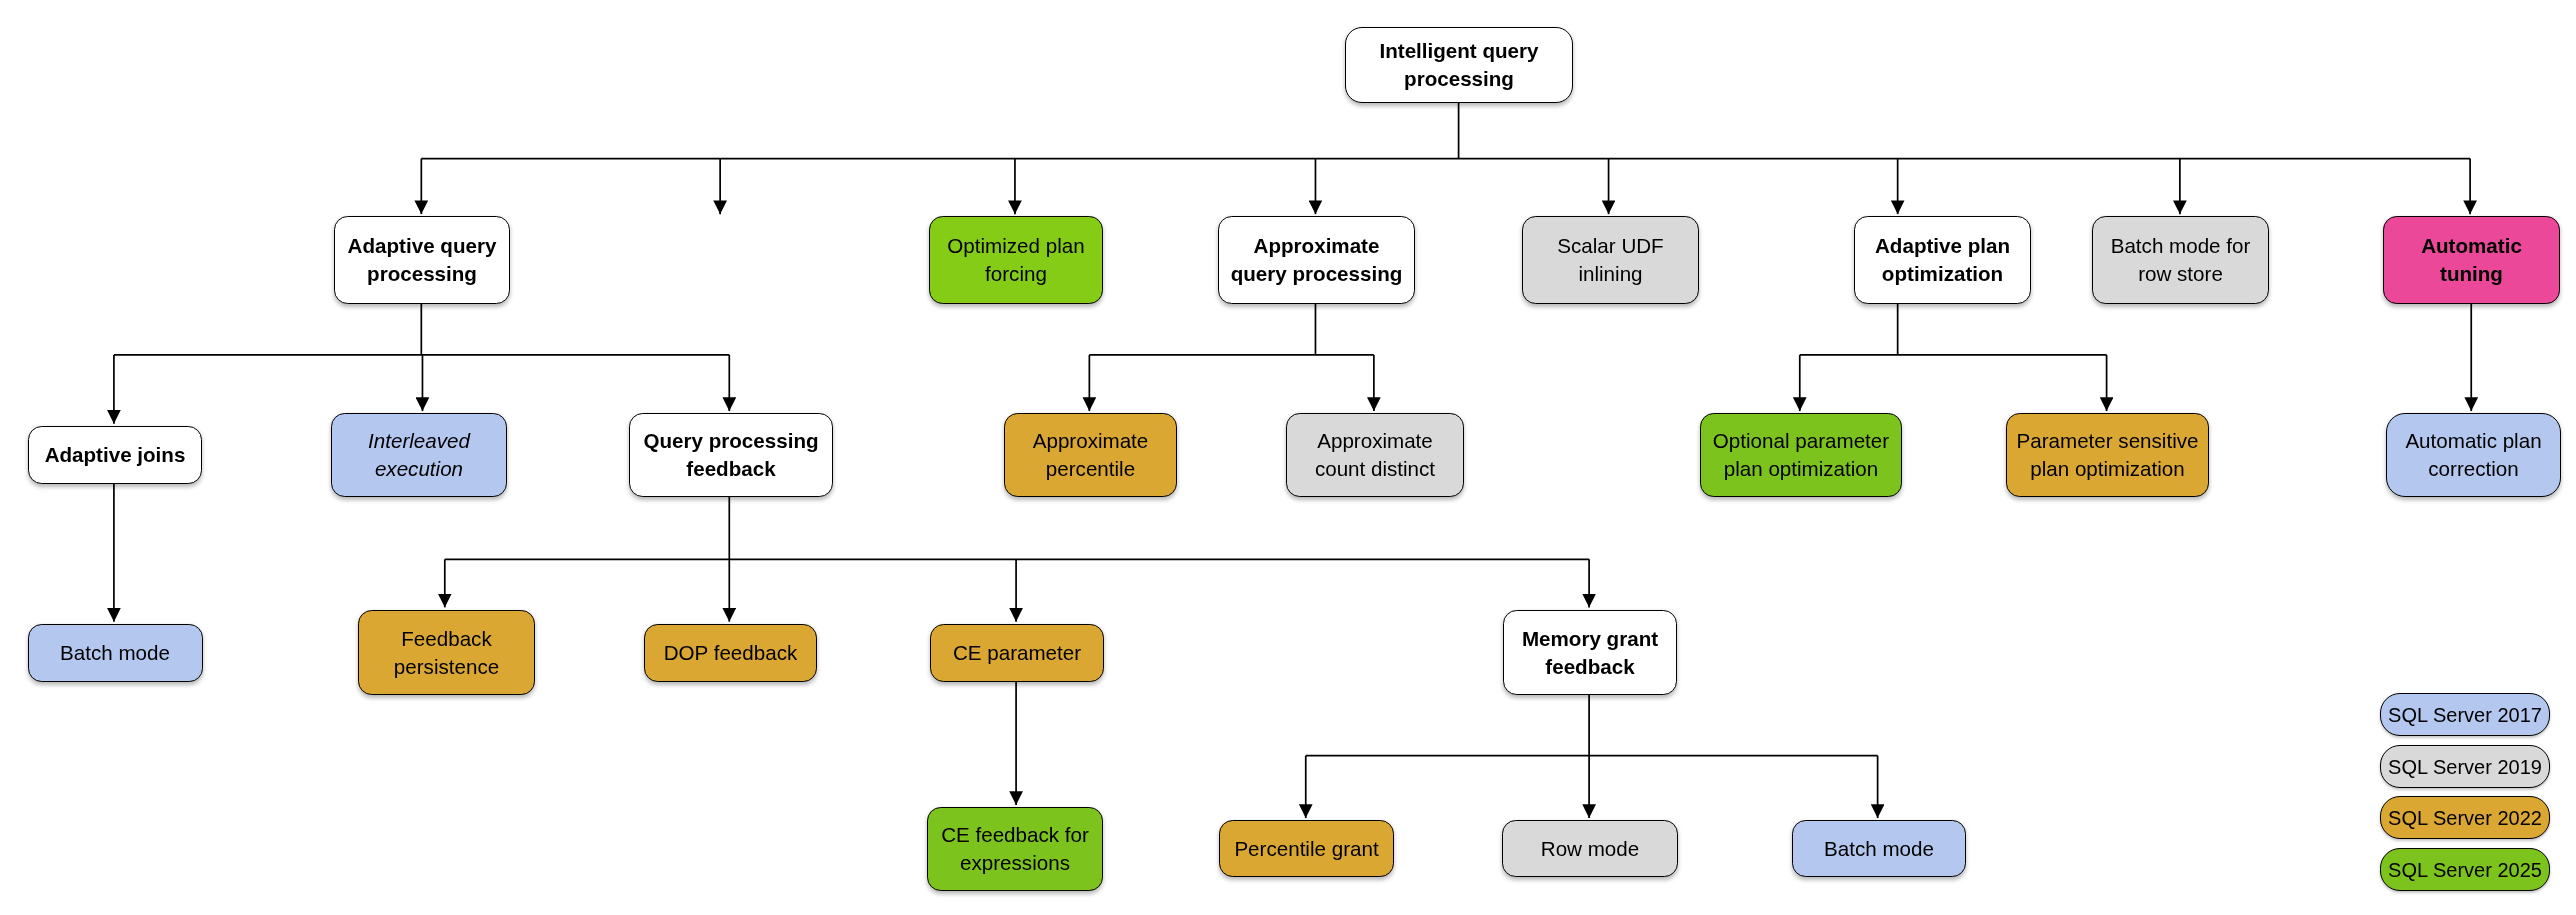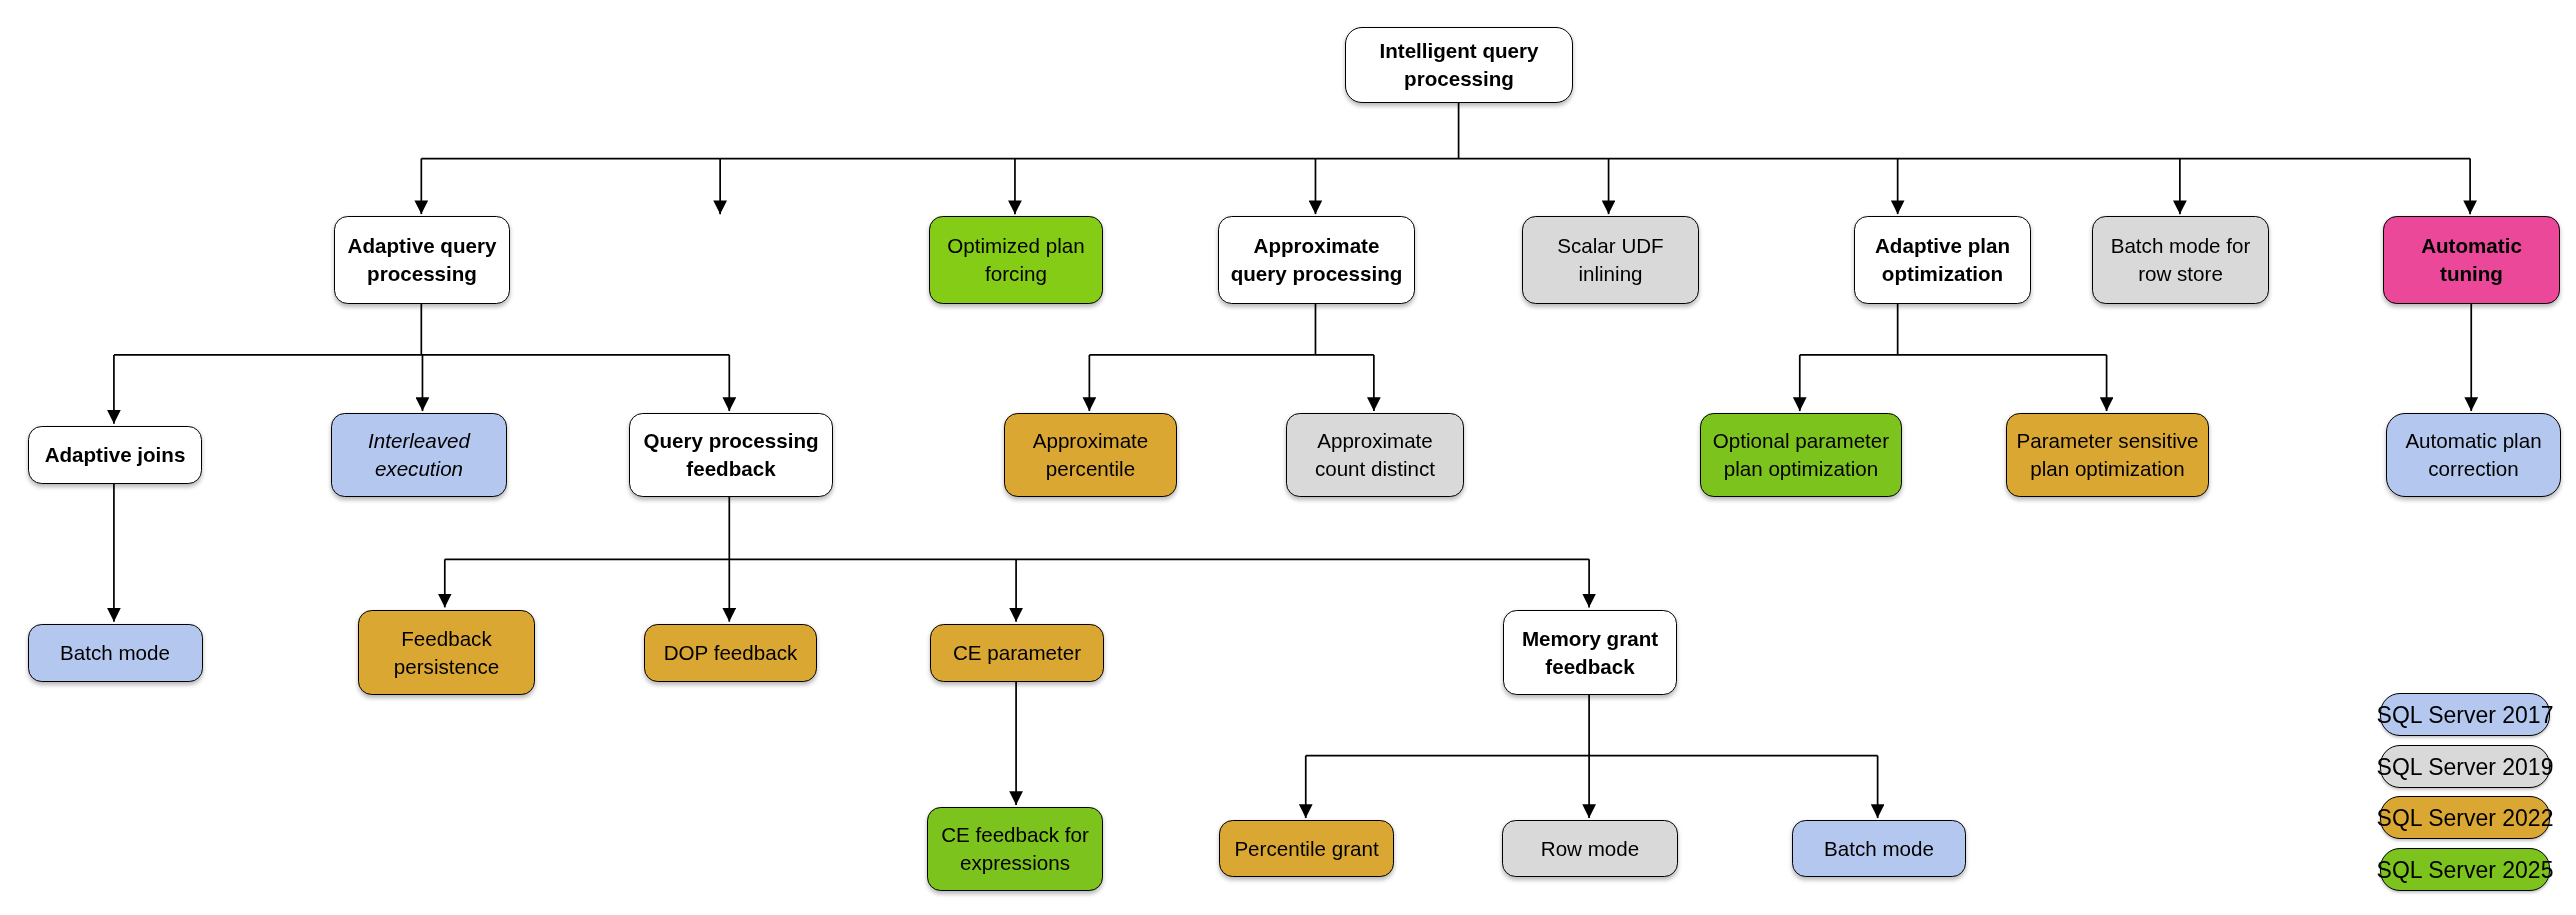--- a/index.html
+++ b/index.html
@@ -11,21 +11,21 @@
     border:1.7px solid #000;border-radius:13.7px;
     box-shadow:0 2.9px 4px rgba(0,0,0,0.28);
     font-size:20.6px;line-height:28px;
   }
   .hdr{font-weight:bold;}
   .legend-box{
     position:absolute;display:flex;align-items:center;justify-content:center;
     text-align:center;white-space:pre;color:#000;
     border:1.4px solid #000;border-radius:20px;
     box-shadow:0 1.7px 2.9px rgba(0,0,0,0.25);
-    font-size:23px;line-height:22px;
+    font-size:20px;line-height:22px;
   }
   .lbl{pointer-events:none;}
 </style>
 </head>
 <body>
 
 <div id="canvas">
 
   <svg id="wires" viewBox="0 0 4500 1600" fill="none" stroke="#000" stroke-width="3">
     <defs>

